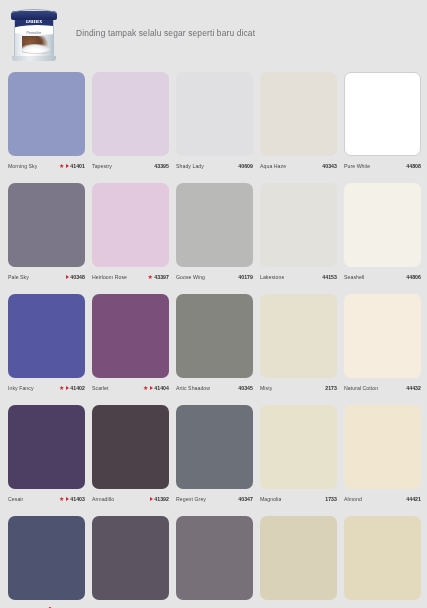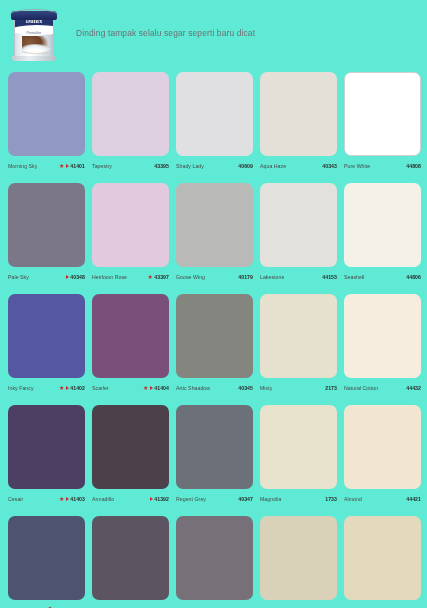--- a/index.html
+++ b/index.html
@@ -9,21 +9,21 @@
     height: 608px;
     background: #ffffff;
     font-family: "Liberation Sans", sans-serif;
     overflow: hidden;
   }
 
   .page {
     position: relative;
     width: 427px;
     height: 608px;
-    background: #5eead4;
+    background: #e5e5e5;
   }
 
   
   .header {
     position: relative;
     height: 66px;
     display: flex;
     align-items: center;
     padding-left: 8px;
   }

